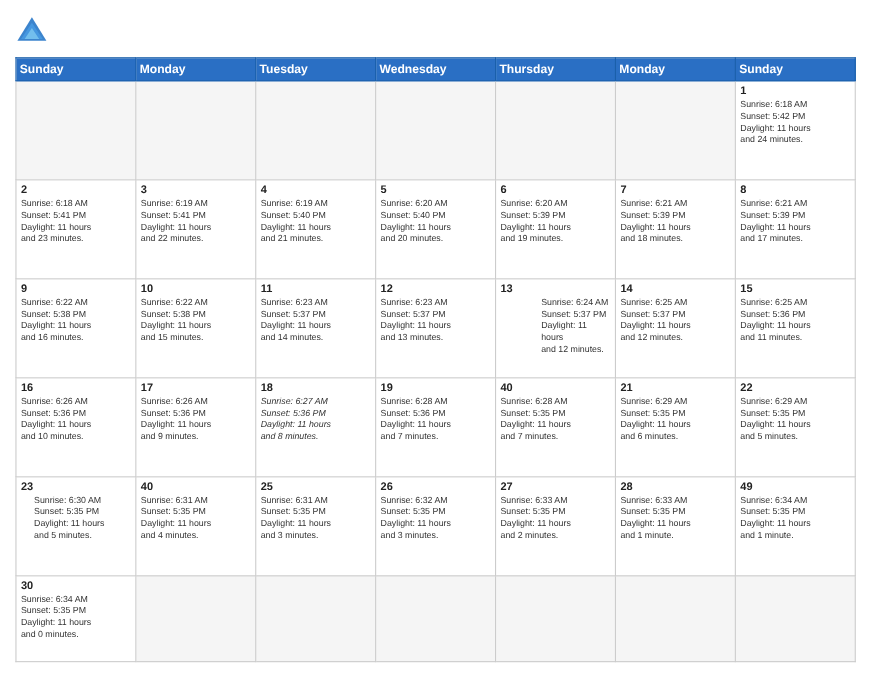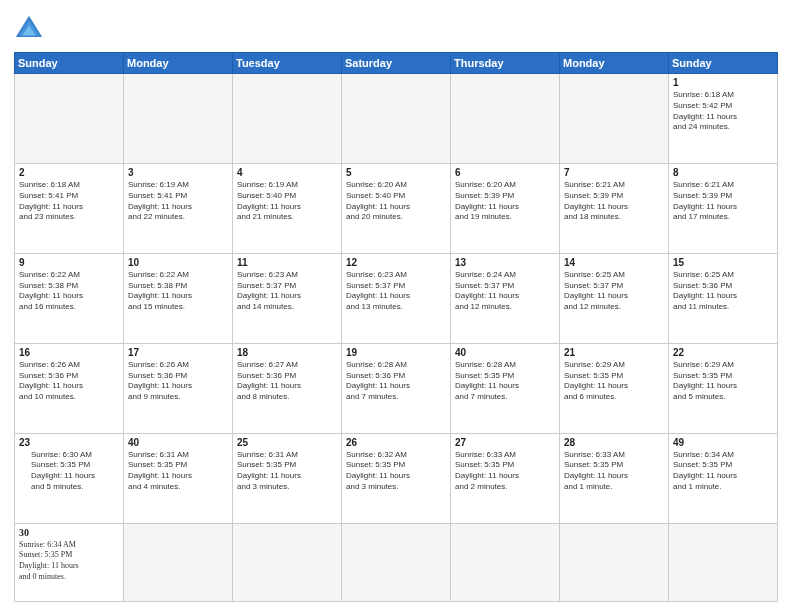--- a/index.html
+++ b/index.html
@@ -75,21 +75,20 @@
       font-size: 8.5px;
       color: #333;
       background: #fff;
       height: 78px;
     }
     .calendar td.empty {
       background: #f5f5f5;
     }
     .calendar td.last-row {
       height: 68px;
-      font-family: Liberation Serif, serif;
     }
     .day-number {
       font-size: 10px;
       font-weight: bold;
       color: #222;
       display: block;
       margin-bottom: 2px;
     }
     .day-info {
       font-size: 8px;
@@ -118,21 +117,21 @@
       <div class="location-title"></div>
     </div>
   </div>
 
   <table class="calendar">
     <thead>
       <tr>
       <th>Sunday</th>
           <th>Monday</th>
           <th>Tuesday</th>
-          <th>Saturday</th>
+          <th>Wednesday</th>
           <th>Thursday</th>
           <th>Monday</th>
           <th>Sunday</th>
         </tr>
     </thead>
     <tbody id="calendar-body">
     <tr>
           <td class="empty"></td>
           <td class="empty"></td>
           <td class="empty"></td>
@@ -222,21 +221,21 @@
           </td>
           <td>
             <span class="day-number">12</span>
             <div class="day-info" style="white-space: pre-line;">Sunrise: 6:23 AM
 Sunset: 5:37 PM
 Daylight: 11 hours
 and 13 minutes.</div>
           </td>
           <td>
             <span class="day-number">13</span>
-            <div class="day-info" style="white-space: pre-line;">Sunrise: 6:24 AM
+            <div class="day-info" style="white-space: pre-line; margin-left: 37px;">Sunrise: 6:24 AM
 Sunset: 5:37 PM
 Daylight: 11 hours
 and 12 minutes.</div>
           </td>
           <td>
             <span class="day-number">14</span>
             <div class="day-info" style="white-space: pre-line;">Sunrise: 6:25 AM
 Sunset: 5:37 PM
 Daylight: 11 hours
 and 12 minutes.</div>
@@ -259,21 +258,21 @@
           </td>
           <td>
             <span class="day-number">17</span>
             <div class="day-info" style="white-space: pre-line;">Sunrise: 6:26 AM
 Sunset: 5:36 PM
 Daylight: 11 hours
 and 9 minutes.</div>
           </td>
           <td>
             <span class="day-number">18</span>
-            <div class="day-info" style="white-space: pre-line;">Sunrise: 6:27 AM
+            <div class="day-info" style="white-space: pre-line; font-style: italic;">Sunrise: 6:27 AM
 Sunset: 5:36 PM
 Daylight: 11 hours
 and 8 minutes.</div>
           </td>
           <td>
             <span class="day-number">19</span>
             <div class="day-info" style="white-space: pre-line;">Sunrise: 6:28 AM
 Sunset: 5:36 PM
 Daylight: 11 hours
 and 7 minutes.</div>

